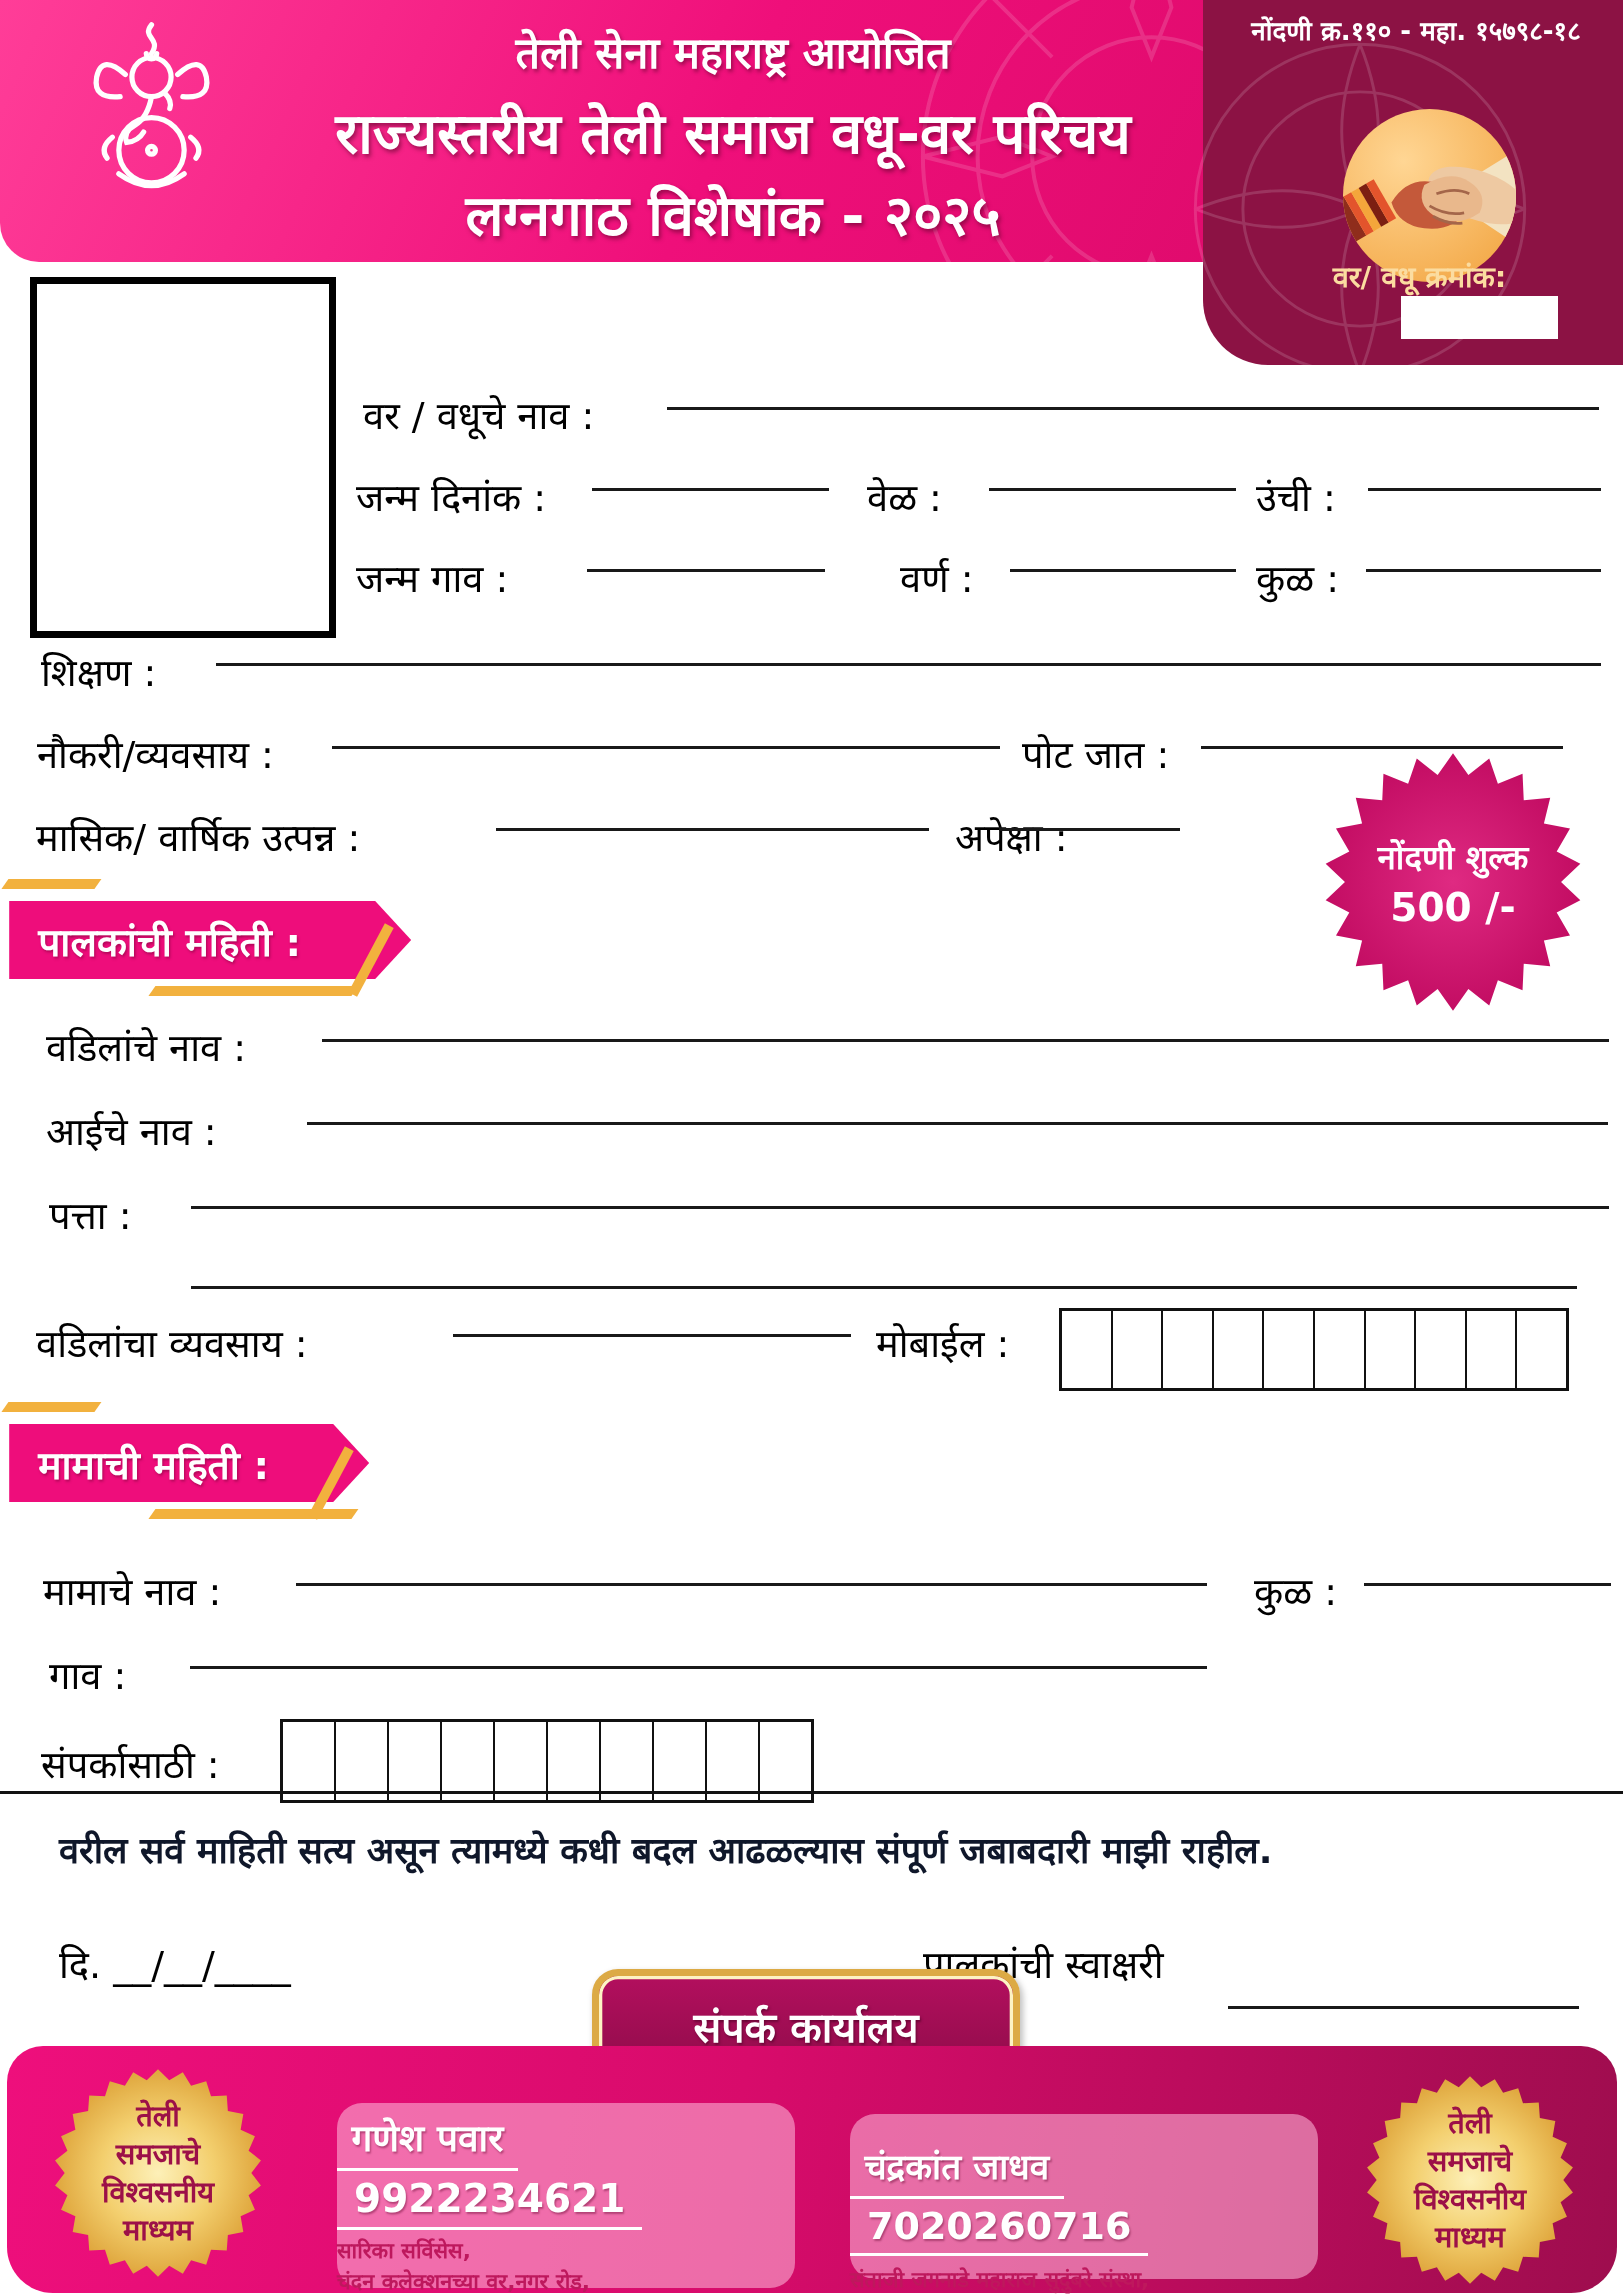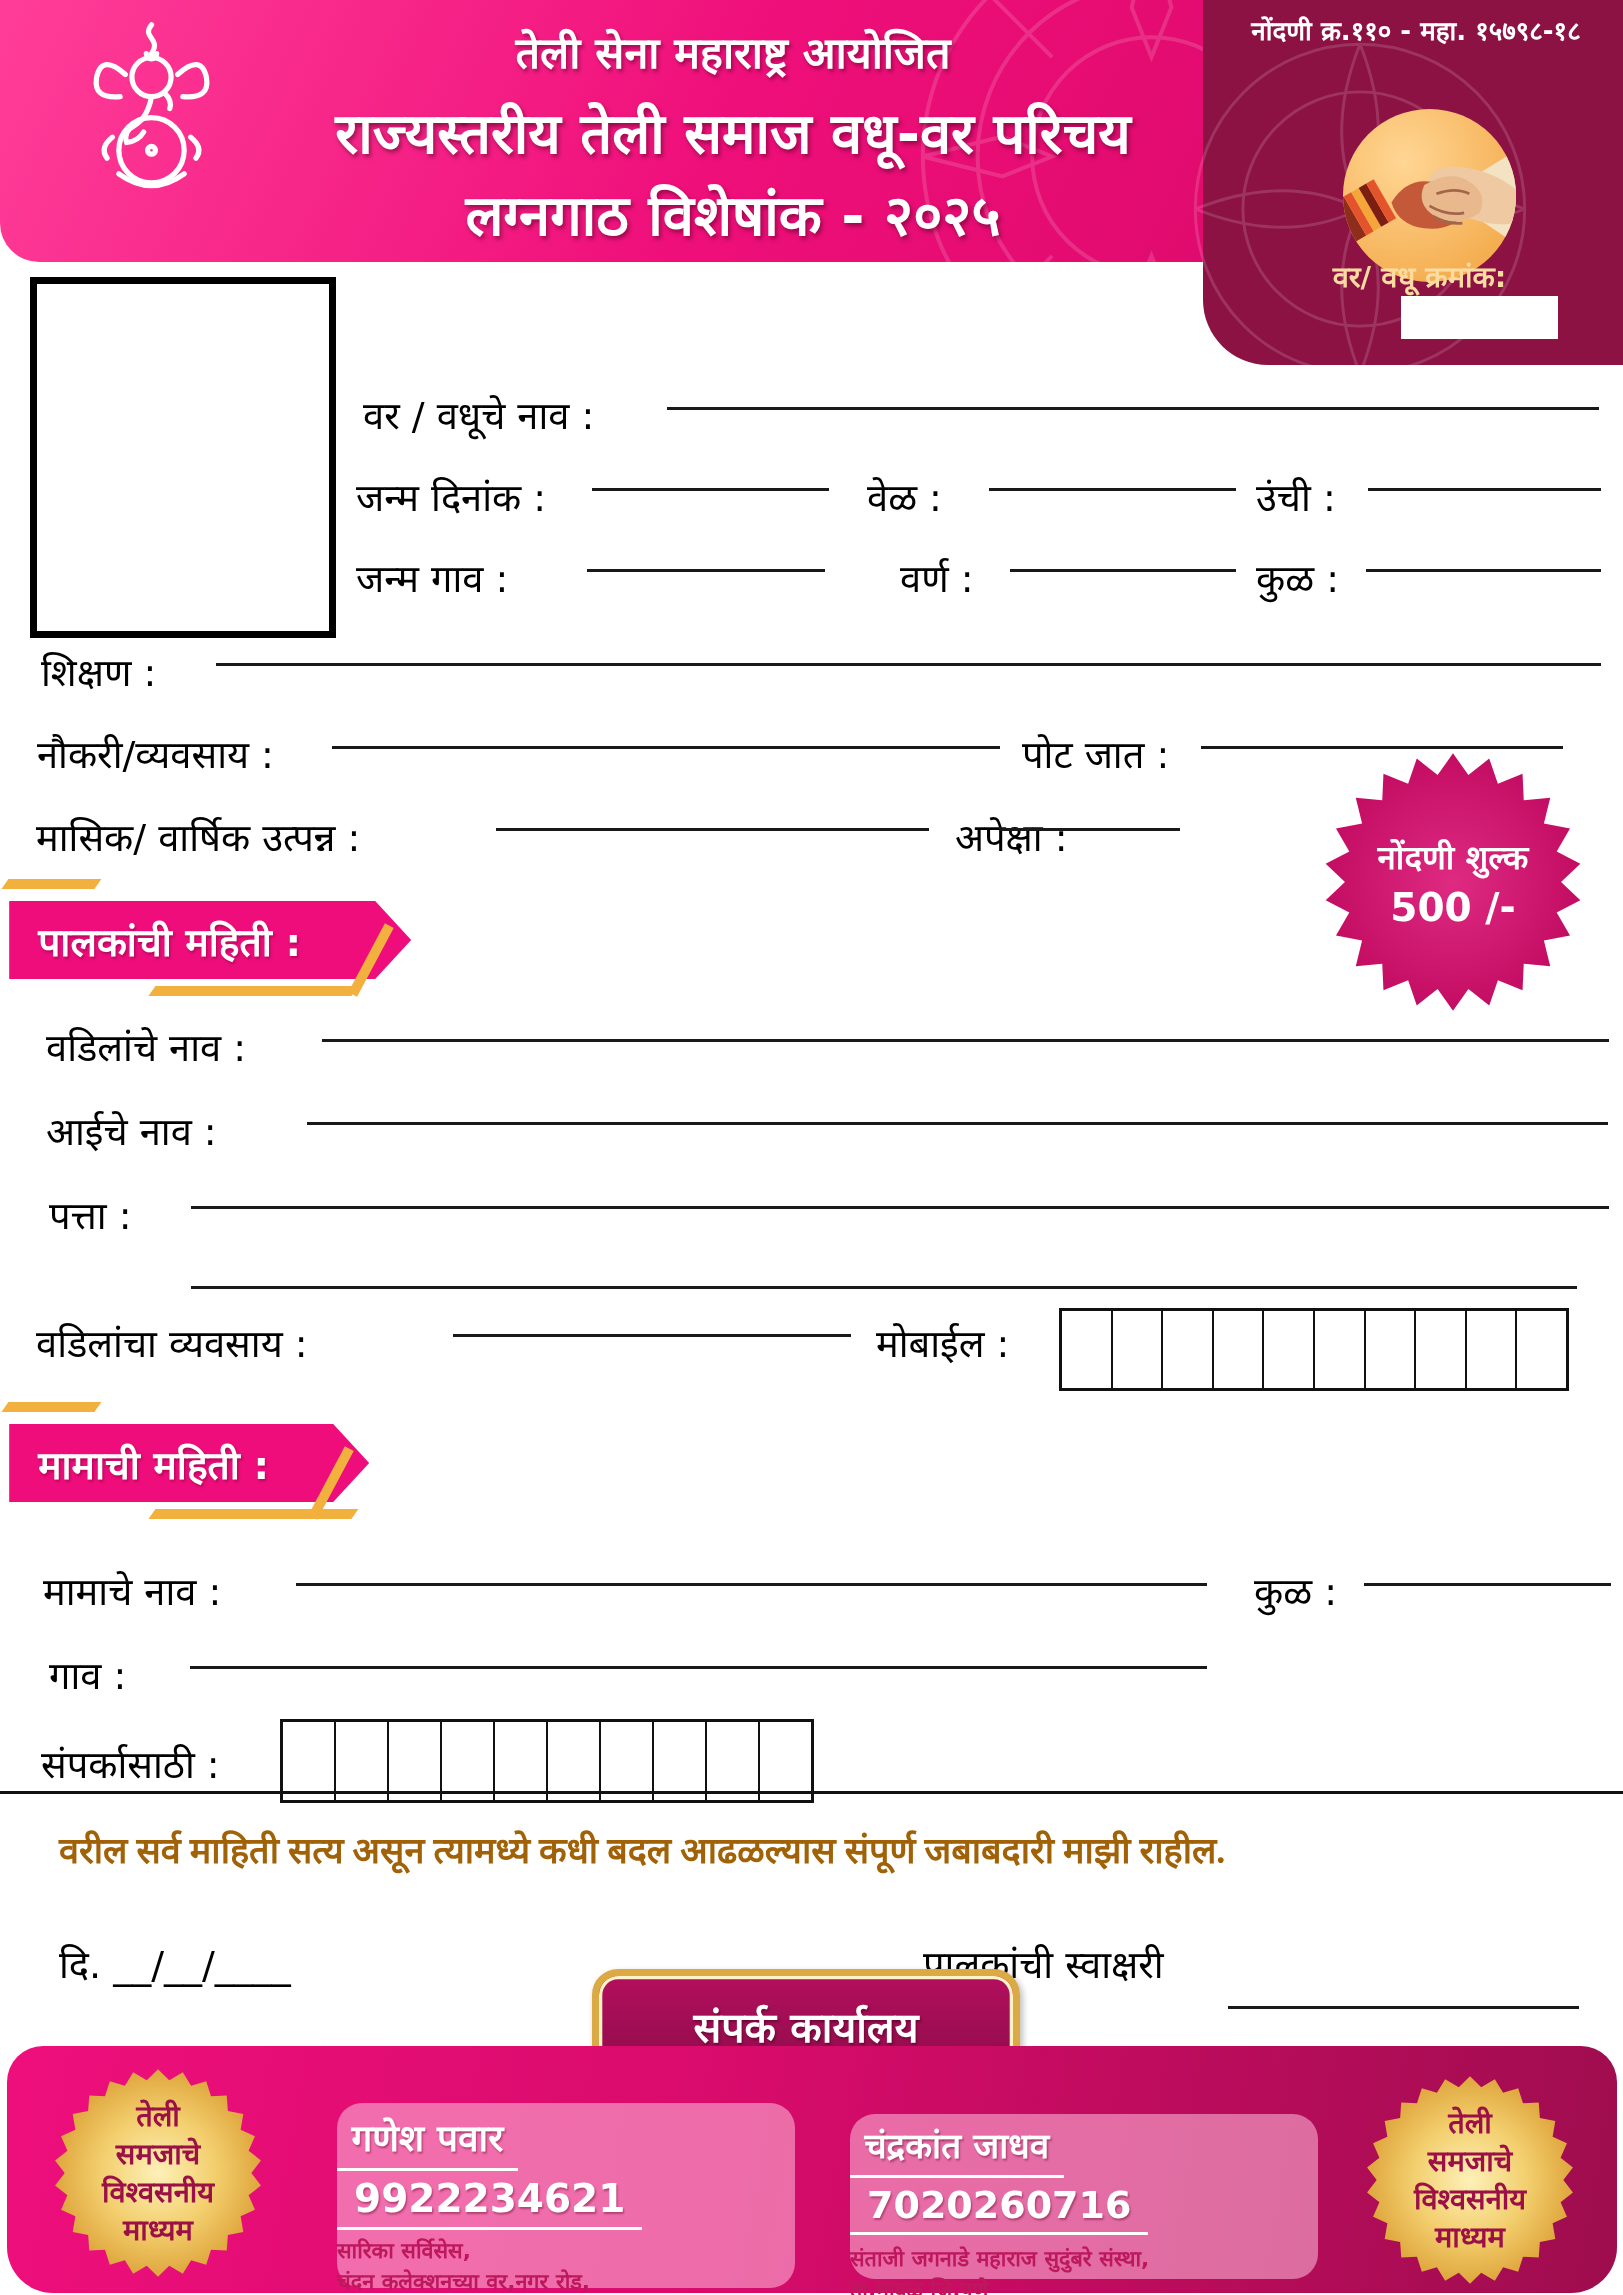--- a/index.html
+++ b/index.html
@@ -40,22 +40,22 @@
   .fee .l1{font-size:33px;} .fee .l2{font-size:39px;margin-top:6.5px;}
   
   .ribbon{position:absolute;height:78px;background:#ee0d7b;color:#ffffff;display:flex;align-items:center;
     padding-left:29px;box-sizing:border-box;font-size:39px;font-weight:700;white-space:nowrap;
     clip-path:polygon(0 0,calc(100% - 36px) 0,100% 50%,calc(100% - 36px) 100%,0 100%);
     text-shadow:1.3px 2px 2.6px rgba(90,0,40,.4);}
   .yacc{position:absolute;height:9.8px;background:#f2b13e;transform:skewX(-35deg);}
   .yacc2{position:absolute;width:9.8px;background:#f2b13e;}
   
   .divider{position:absolute;left:0;top:1791px;width:1623px;height:3.3px;background:#111;}
-  .decl{position:absolute;left:59px;top:1825px;width:1543px;font-size:36px;font-weight:700;color:#a16207;
-    white-space:nowrap;font-family:Liberation Serif, serif;}
+  .decl{position:absolute;left:59px;top:1825px;width:1543px;font-size:36px;font-weight:700;color:#0f172a;
+    white-space:nowrap;}
   
   .office{position:absolute;left:592px;top:1969px;width:428px;height:114px;box-sizing:border-box;
     background:linear-gradient(#b30f5e,#8e0c49);border:7.2px solid #dcaa45;border-radius:26px;
     box-shadow:0 0 0 3.3px #fdf3c4 inset,2.6px 3.9px 6.5px rgba(0,0,0,.25);
     display:flex;align-items:center;justify-content:center;color:#fff;font-size:41px;font-weight:700;
     text-shadow:1.3px 2px 2.6px rgba(60,0,30,.5);}
   
   .footer{position:absolute;left:6.5px;top:2046px;width:1610px;height:247px;
     background:linear-gradient(100deg,#ee0f7c 0%,#d80b6b 45%,#9e0d4e 100%);
     border-radius:36px 36px 46px 46px;}
@@ -285,21 +285,21 @@
   </div>
 
   <div class="card" style="left:337px;top:2103px;width:458px;height:185px">
     <div><span class="cname" style="font-size:37px">गणेश पवार</span></div>
     <div><span class="cphone" style="font-size:39px">9922234621</span></div>
     <div class="caddr">सारिका सर्विसेस,</div>
     <div class="caddr" style="margin-top:1.3px">चंदन कलेक्शनच्या वर,नगर रोड,</div>
 
   </div>
 
-  <div class="card" style="left:850px;top:2114px;width:468px;height:165px;padding-top:7px">
+  <div class="card" style="left:850px;top:2114px;width:468px;height:165px;padding-top:28px">
     <div><span class="cname" style="font-size:35px">चंद्रकांत जाधव</span></div>
     <div><span class="cphone" style="font-size:38px">7020260716</span></div>
     <div class="caddr" style="margin-top:9.2px">संताजी जगनाडे महाराज सुदुंबरे संस्था,</div>
     <div class="caddr" style="margin-top:1.3px">ता.मावळ जि.पुणे</div>
   </div>
 
   <div class="seal" style="left:1362px;top:2067px">
     <svg class="star" viewBox="0 0 100 100">
       <defs>
           <radialGradient id="gold2">

